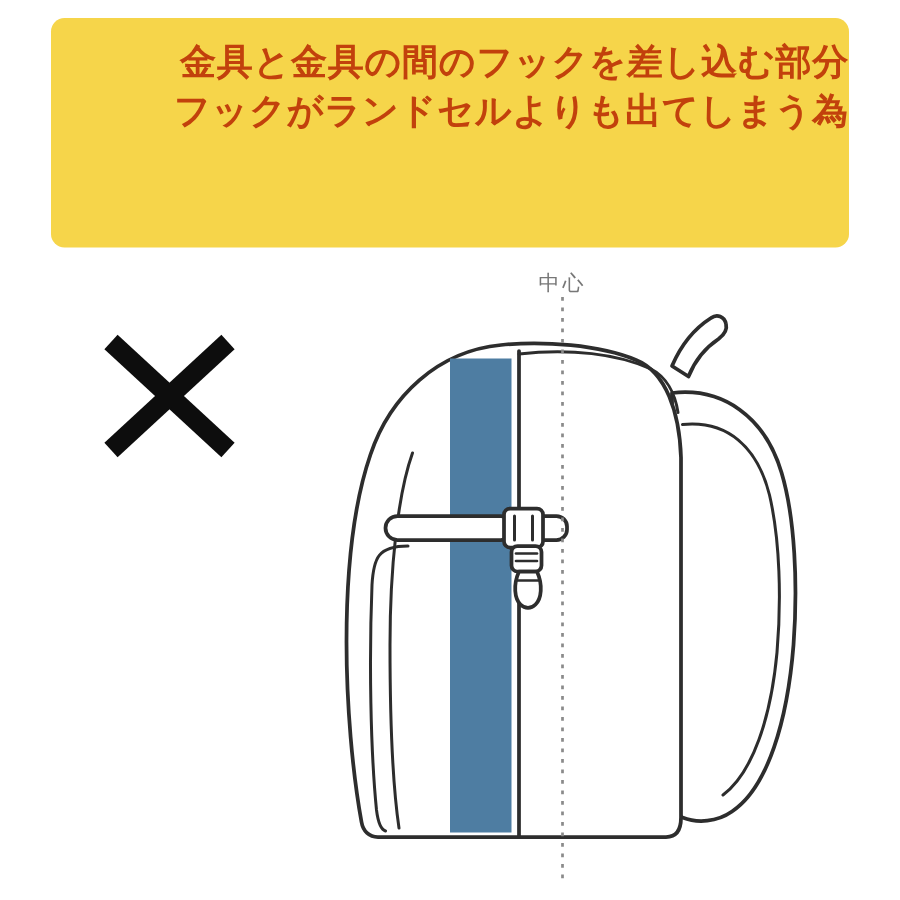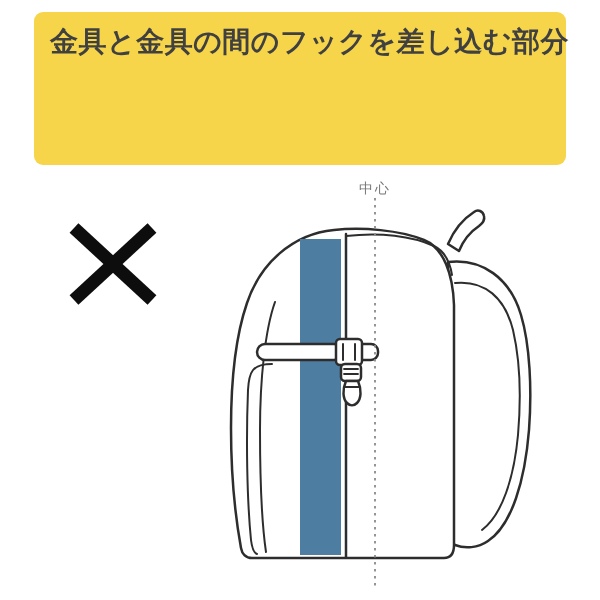--- a/index.html
+++ b/index.html
@@ -12,43 +12,44 @@
   }
   .banner {
     position:absolute; left:34px; top:12px;
     width:532px; height:153px;
     background:#f6d54a;
     border-radius:9px;
     box-sizing:border-box;
     padding:13px 0 0 16px;
   }
   .banner-line {
-    font-size:28px;
+    font-size:24px;
     font-weight:bold;
-    color:#404040;
+    color:#c2410c;
     line-height:33px;
     letter-spacing:0.5px;
     white-space:nowrap;
     text-align:right;
   }
   svg.scene {
     position:absolute; left:0; top:0;
     width:600px; height:600px;
   }
   .center-label {
     font-family:"Liberation Sans", sans-serif;
     font-size:14px;
     letter-spacing:2px;
   }
 </style>
 </head>
 <body>
 
 <div class="banner">
   <div class="banner-line">金具と金具の間のフックを差し込む部分</div>
+  <div class="banner-line">フックがランドセルよりも出てしまう為</div>
 </div>
 
 <svg class="scene" viewBox="0 0 600 600">
 
   <g fill="#ffffff" stroke="#2d2d2d" stroke-width="2.5" stroke-linejoin="round" stroke-linecap="round">
 
     <path d="M 448 244 C 454 230 463 219 474 212 C 478 209 483 211 484 216 C 485 220 483 223 479 226 C 470 232 463 241 459 251 Z"></path>
 
     <path d="M 448 262 C 482 258 510 278 521 315 C 530 345 532 390 529 430 C 525 480 512 525 488 541 C 478 548 465 549 455 545 L 448 540 Z"></path>
     <path fill="none" stroke-width="2" d="M 455 283 C 485 280 505 298 513 330 C 520 360 521 400 518 435 C 514 478 502 515 482 530"></path>

